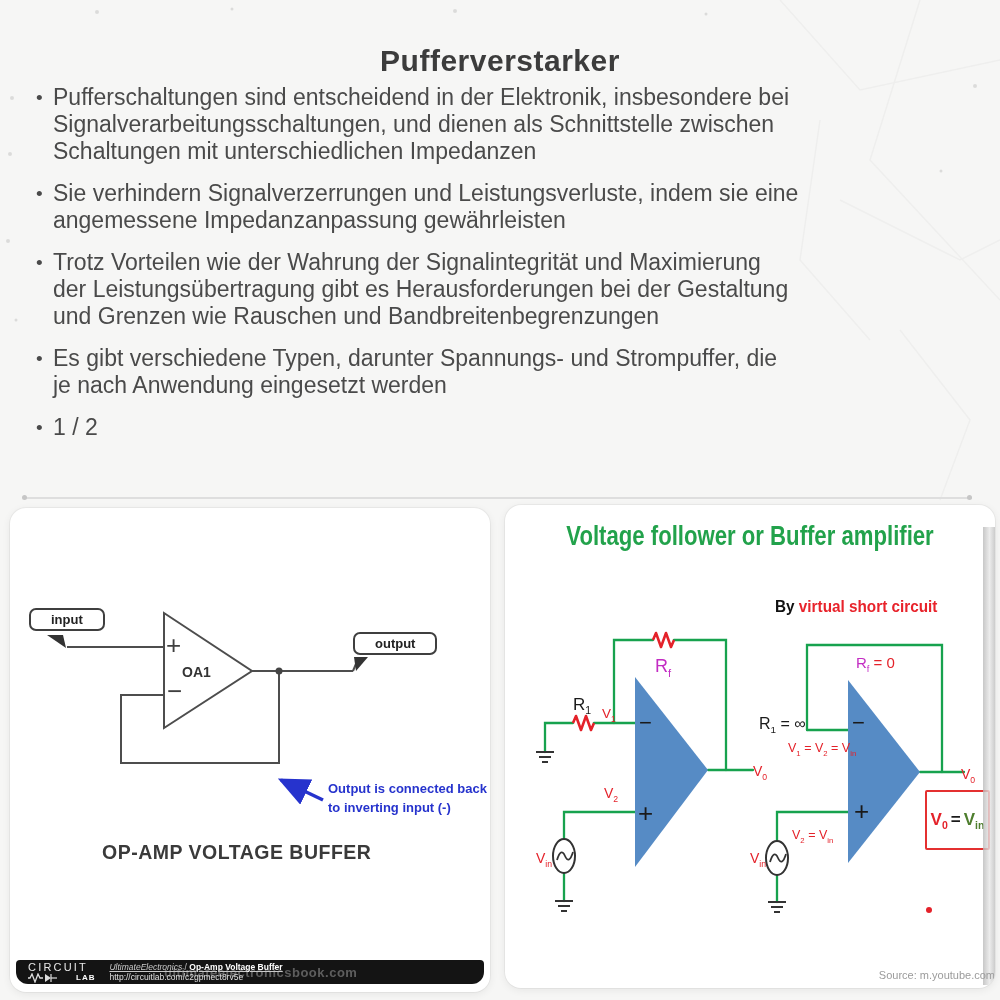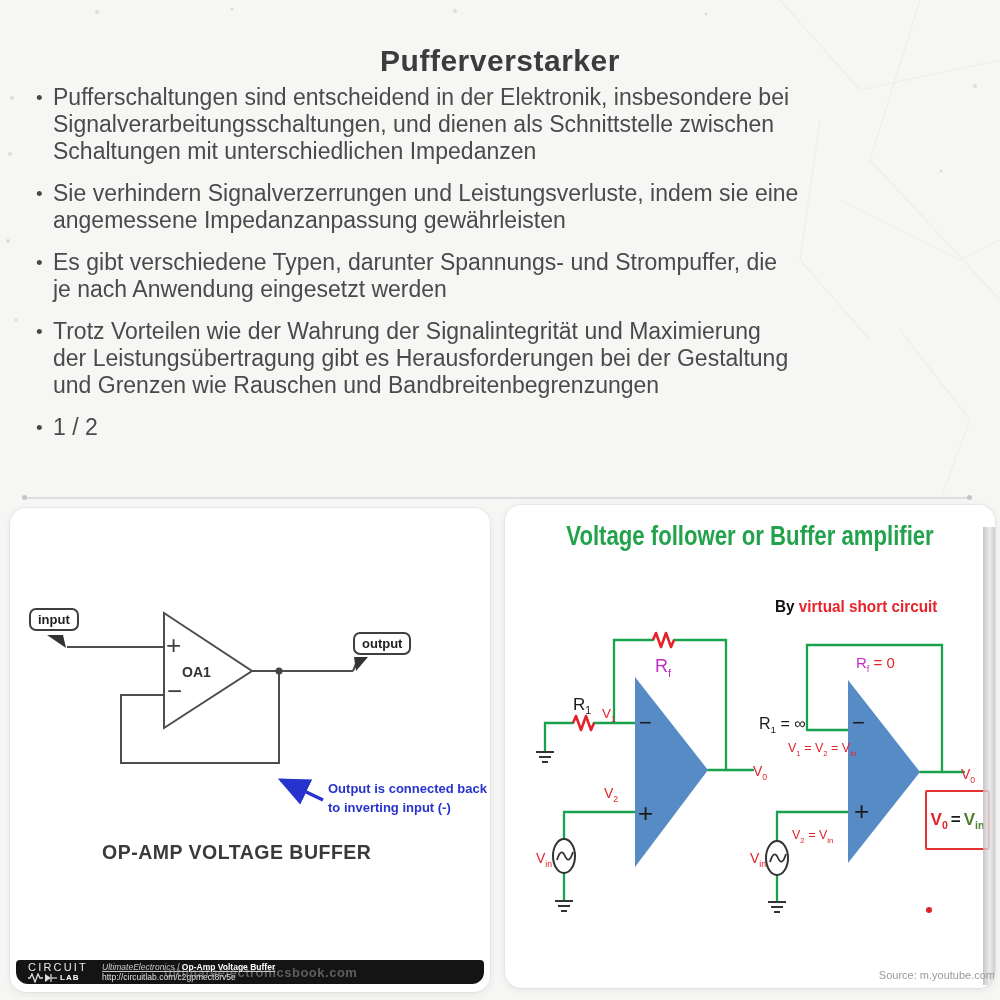--- a/index.html
+++ b/index.html
@@ -25,32 +25,32 @@
 
   
   .card{position:absolute;background:#ffffff;border-radius:16px;
         box-shadow:0 0 0 1px rgba(0,0,0,.04),0 2px 8px rgba(0,0,0,.07);}
   #left-card{left:10px;top:508px;width:480px;height:484px;}
   #right-card{left:505px;top:505px;width:490px;height:483px;overflow:hidden;}
   .abs{position:absolute;}
 
   
   .tag{position:absolute;border:2px solid #3f3f3f;border-radius:7px;background:#fff;
-       font-size:13px;font-weight:700;color:#222;padding:3px 7px;line-height:1;}
+       font-size:13px;font-weight:700;color:#222;padding:3px 20px;line-height:1;}
   .opamp-sign{position:absolute;font-size:26px;font-weight:300;color:#3f3f3f;line-height:1;}
   .opamp-name{position:absolute;font-size:14px;font-weight:700;color:#333;}
   .annotation{position:absolute;left:318px;top:271px;color:#2633cd;font-weight:700;
               font-size:13px;line-height:19px;}
   .lc-caption{position:absolute;left:92px;top:333px;font-size:19.5px;font-weight:700;
               color:#3a3a3a;letter-spacing:.5px;}
   .footer-bar{position:absolute;left:6px;right:6px;bottom:8px;height:24px;background:#141414;
               border-radius:4px 4px 12px 12px;display:flex;align-items:center;}
   .brand{display:flex;flex-direction:column;margin-left:12px;z-index:2;}
   .brand-top{font-size:11px;letter-spacing:2.2px;color:#e8e8e8;line-height:11px;}
-  .brand-row{display:flex;align-items:center;gap:2px;line-height:8px;}
+  .brand-row{display:flex;align-items:center;gap:18px;line-height:8px;}
   .brand-lab{font-size:8px;font-weight:700;color:#fff;letter-spacing:1px;}
   .credit{margin-left:14px;z-index:2;position:relative;}
   .credit-line1{font-size:8.5px;line-height:10px;color:#c9c9c9;text-decoration:underline;}
   .credit-line1 .series{font-style:italic;}
   .credit-line1 .ctitle{font-weight:700;color:#fff;}
   .credit-line2{font-size:8.5px;line-height:10px;color:#e0e0e0;}
   .watermark{position:absolute;left:148px;top:5px;font-size:13px;font-weight:700;
              color:#9a9a9a;opacity:.55;z-index:1;letter-spacing:.5px;}
 
   
@@ -103,25 +103,25 @@
   </svg>
 
   <h1 class="title">Pufferverstarker</h1>
 
   <div class="bullets">
     <p class="bullet"><span class="bullet-text">Pufferschaltungen sind entscheidend in der Elektronik, insbesondere bei
 Signalverarbeitungsschaltungen, und dienen als Schnittstelle zwischen
 Schaltungen mit unterschiedlichen Impedanzen</span></p>
     <p class="bullet"><span class="bullet-text">Sie verhindern Signalverzerrungen und Leistungsverluste, indem sie eine
 angemessene Impedanzanpassung gewährleisten</span></p>
-    <p class="bullet"><span class="bullet-text">Es gibt verschiedene Typen, darunter Spannungs- und Strompuffer, die
-je nach Anwendung eingesetzt werden</span></p>
     <p class="bullet"><span class="bullet-text">Trotz Vorteilen wie der Wahrung der Signalintegrität und Maximierung
 der Leistungsübertragung gibt es Herausforderungen bei der Gestaltung
 und Grenzen wie Rauschen und Bandbreitenbegrenzungen</span></p>
+    <p class="bullet"><span class="bullet-text">Es gibt verschiedene Typen, darunter Spannungs- und Strompuffer, die
+je nach Anwendung eingesetzt werden</span></p>
     <p class="bullet"><span class="bullet-text">1 / 2</span></p>
   </div>
 
   <div class="divider"></div>
   <div class="divider-dot" style="left:22px;"></div>
   <div class="divider-dot" style="left:967px;"></div>
 
   <div class="card" id="left-card">
 
     <svg class="abs" style="left:0;top:0;" width="480" height="484">

